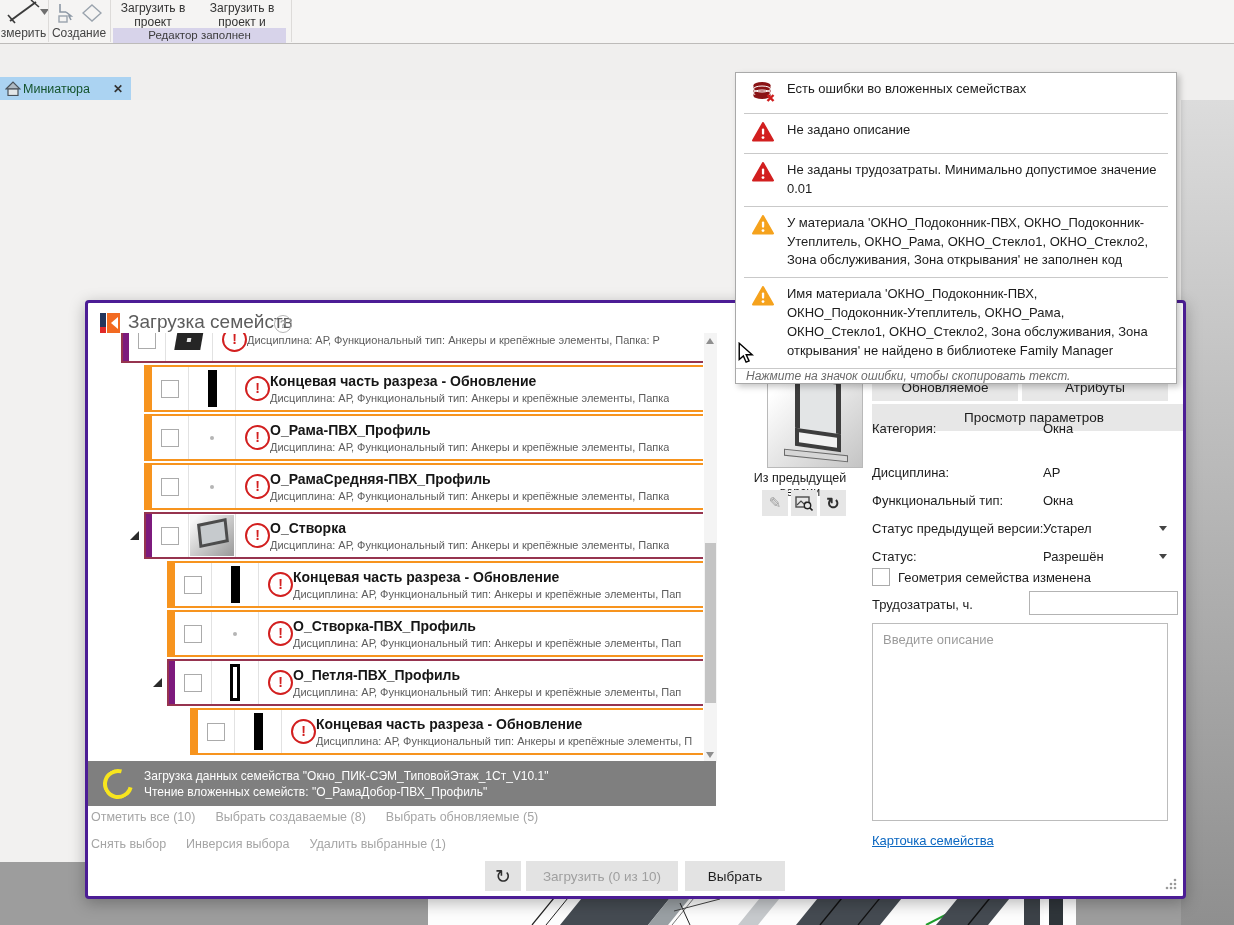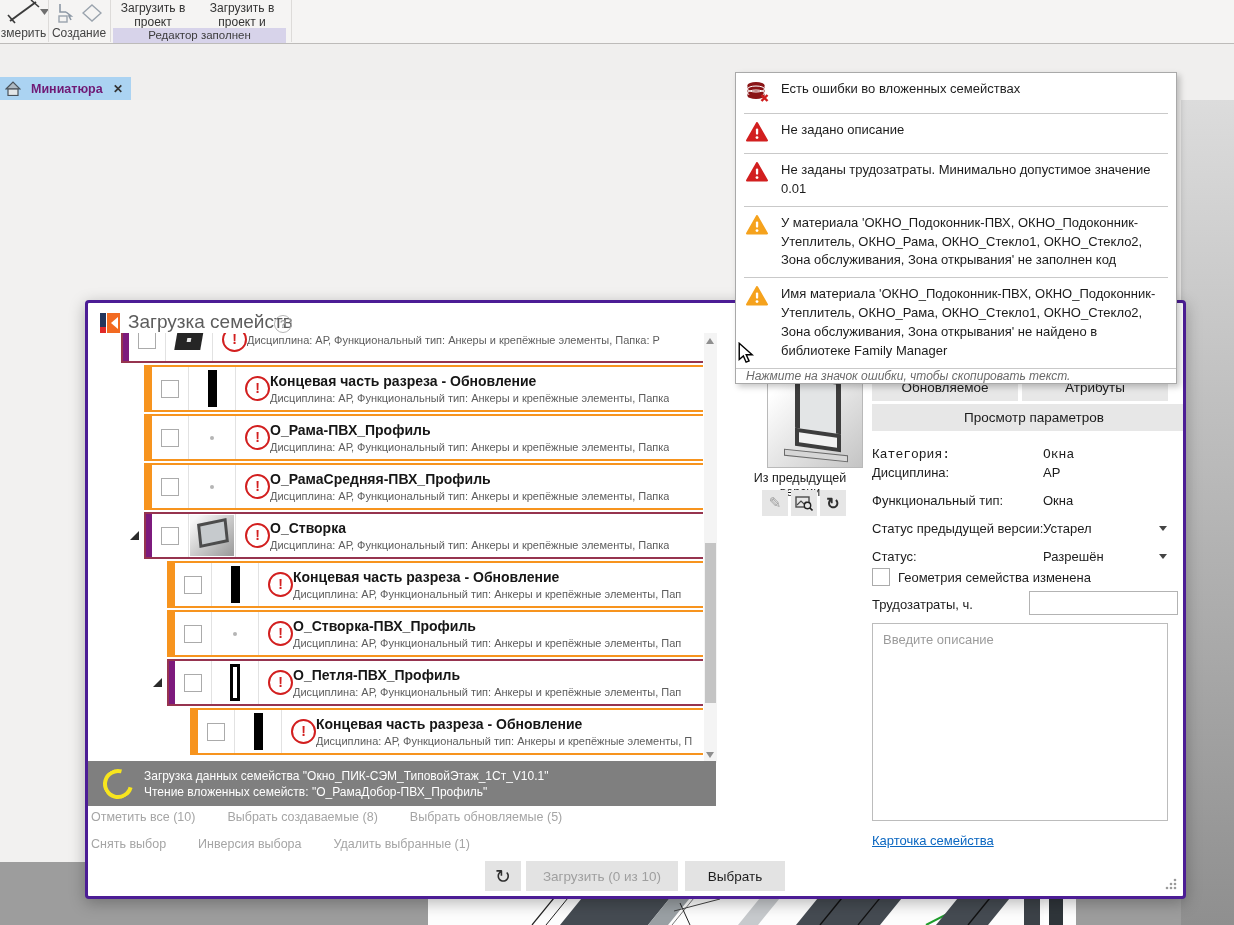--- a/index.html
+++ b/index.html
@@ -12,21 +12,21 @@
   .rib-sep{position:absolute;top:0;width:1px;height:42px;background:#dddbd9}
   #measure-label{position:absolute;left:0;top:26px;width:47px;text-align:center;font-size:12px;color:#444}
   #create-label{position:absolute;left:50px;top:26px;width:58px;text-align:center;font-size:12px;color:#444}
   .rib-btn{position:absolute;top:1px;font-size:12px;color:#333;text-align:center;line-height:14px;cursor:default}
   #editor-panel-label{position:absolute;left:113px;top:28px;width:173px;height:15px;background:#d7d3ea;
       font-size:11.5px;color:#3c3c3c;text-align:center;line-height:15px}
   
   #options-bar{left:0;top:44px;width:1234px;height:33px;background:#f0efee;z-index:4}
   #tab-bar{left:0;top:77px;width:1234px;height:23px;background:#f0efee;z-index:4}
   #view-tab{position:absolute;left:0;top:0;width:131px;height:23px;background:#abd3f2;display:flex;align-items:center}
-  #view-tab .tlabel{font-size:12.5px;font-weight:bold;color:#701a75;margin-left:10px}
+  #view-tab .tlabel{font-size:12.5px;font-weight:normal;color:#14532d;margin-left:2px}
   #view-tab .tclose{margin-left:auto;margin-right:8px;font-size:12px;font-weight:bold;color:#333}
 
   
   #canvas{left:0;top:100px;width:1234px;height:825px;background:#f2f1f0;z-index:0}
   #gray-bottom{left:0;top:862px;width:1234px;height:63px;background:#9d9d9d;z-index:1}
   #right-strip{left:1181px;top:100px;width:53px;height:825px;background:linear-gradient(#dcdcdc,#8f8f8f);z-index:1}
   #model-fragment{left:428px;top:893px;width:648px;height:32px;z-index:2}
 
   
   #dialog{left:85px;top:300px;width:1095px;height:593px;background:#fff;border:3px solid #4c1d95;
@@ -66,21 +66,21 @@
   .sc-arrow{position:absolute;left:2px;width:0;height:0;border-left:4.5px solid transparent;border-right:4.5px solid transparent}
   #sc-up{top:5px;border-bottom:6px solid #8f8f8f}
   #sc-down{bottom:5px;border-top:6px solid #8f8f8f}
   #sc-thumb{position:absolute;left:1px;top:210px;width:11px;height:160px;background:#c4c4c4}
 
   #progress{position:absolute;left:0;top:458px;width:628px;height:45px;background:#7f7f7f;display:flex;align-items:center;color:#fff}
   .spin{width:22px;height:22px;border-radius:50%;border:4.5px solid #F7E51E;border-right-color:transparent;
       transform:rotate(-30deg);margin:0 11px 0 15px;flex:0 0 auto}
   #progress .plines{font-size:12px;line-height:16px}
 
-  .sel-links{position:absolute;left:3px;display:flex;gap:32px;font-size:12.5px;color:#a5a5a5}
+  .sel-links{position:absolute;left:3px;display:flex;gap:20px;font-size:12.5px;color:#a5a5a5}
   #sel-links-top{top:507px}
   #sel-links-bottom{top:534px}
 
   .fbtn{position:absolute;top:558px;height:30px;background:#e3e3e3;display:flex;align-items:center;justify-content:center;font-size:13.5px}
   #btn-refresh{left:397px;width:36px;font-size:19px;color:#2e2e2e}
   #btn-load{left:438px;width:152px;color:#9f9f9f}
   #btn-cancel{left:597px;width:100px;color:#1d1d1d}
 
   
   #fam-error{position:absolute;left:651px;top:40px;width:18px;height:18px;border:4px solid #cf1d1d;border-radius:50%;
@@ -110,21 +110,21 @@
       font-family:"Liberation Sans",sans-serif;font-size:13px;padding:0 4px;box-sizing:content-box}
   #desc-area{position:absolute;left:784px;top:320px;width:296px;height:198px;border:1px solid #bcbcbc;background:#fff;
       resize:none;font-family:"Liberation Sans",sans-serif;font-size:13px;padding:8px 10px;box-sizing:border-box;color:#333}
   #desc-area::placeholder{color:#9b9b9b}
   #card-link{position:absolute;left:784px;top:530px;font-size:13px;color:#0b67c1;text-decoration:underline;cursor:pointer}
   #grip{position:absolute;left:1076px;top:574px}
 
   
   #error-popup{left:735px;top:72px;width:440px;background:#fff;border:1px solid #a9a9a9;
       box-shadow:3px 3px 6px rgba(0,0,0,.22);z-index:60}
-  .pp-item{display:flex;padding:7px 10px;align-items:flex-start}
+  .pp-item{display:flex;padding:7px 16px;align-items:flex-start}
   .pp-ic{width:26px;flex:0 0 auto;margin-right:9px;padding-top:1px}
   .pp-tx{font-size:13px;line-height:1.45;color:#1c1c1c}
   .pp-sep{height:1px;background:#c9c9c9;margin:0 8px}
   #pp-footer{border-top:1px solid #c9c9c9;padding:0 10px;font-size:12px;font-style:italic;color:#6a6a6a}
 
   #cursor{left:737px;top:342px;width:20px;height:22px;z-index:90}
 </style>
 </head>
 <body>
 
@@ -415,21 +415,21 @@
   </div>
   <div id="ibtn-sync" class="ibtn">
     <span>↻</span>
   </div>
 
   <div id="dtab-upd" class="dtab">Обновляемое</div>
   <div id="dtab-attr" class="dtab">Атрибуты</div>
   <div id="params-btn">Просмотр параметров</div>
 
   <div>
-      <div class="fld" style="top: 140px; font-family: Liberation Mono, monospace;">
+      <div class="fld" style="top: 114px;">
         <span>Категория:</span>
         <span class="fval">Окна</span>
       </div>
       <div class="fld" style="top: 158px;">
         <span>Дисциплина:</span>
         <span class="fval">АР</span>
       </div>
       <div class="fld" style="top: 186px;">
         <span>Функциональный тип:</span>
         <span class="fval">Окна</span>

